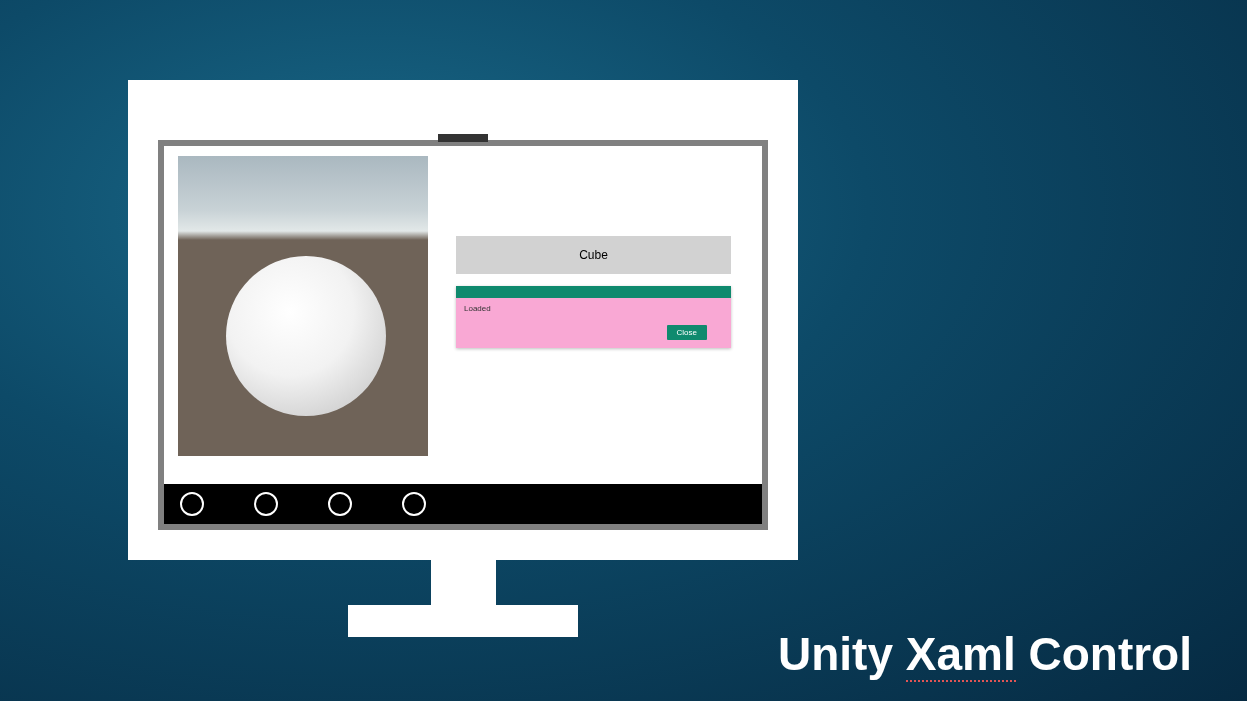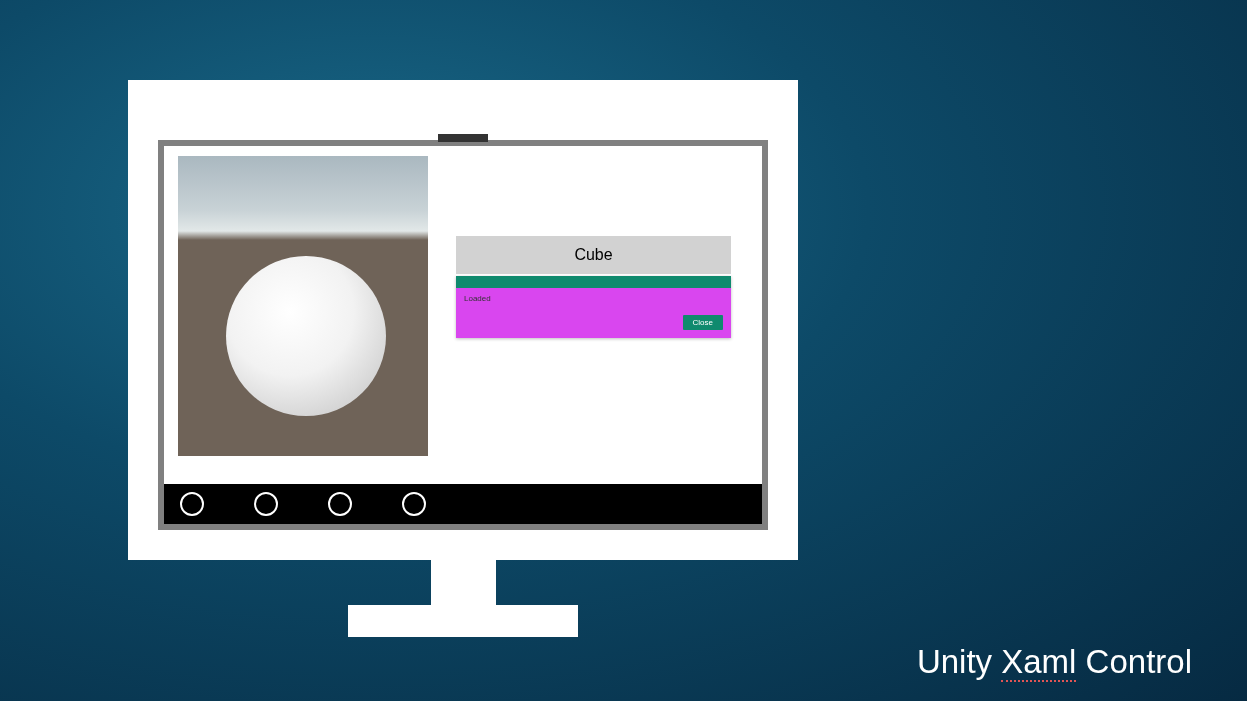--- a/index.html
+++ b/index.html
@@ -98,46 +98,46 @@
     padding: 90px 20px 0 28px;
     position: relative;
   }
   .xaml-button {
     width: 275px;
     height: 38px;
     background: #d2d2d2;
     display: flex;
     align-items: center;
     justify-content: center;
-    font-size: 16px;
+    font-size: 12px;
     color: #000;
-    margin-bottom: 2px;
+    margin-bottom: 12px;
     cursor: pointer;
   }
   .dialog {
     width: 275px;
-    background: #d946ef;
+    background: #f9a8d4;
     box-shadow: 0 1px 3px rgba(0,0,0,0.25);
   }
   .dialog-header {
     height: 12px;
     background: #0f8a6e;
   }
   .dialog-body {
     padding: 6px 8px 8px 8px;
     position: relative;
     height: 50px;
   }
   .dialog-message {
     font-size: 8px;
     color: #333;
   }
   .dialog-close {
     position: absolute;
-    right: 8px;
+    right: 24px;
     bottom: 8px;
     background: #0f8a6e;
     color: #fff;
     font-size: 8px;
     padding: 3px 10px;
     cursor: pointer;
     border-radius: 1px;
     margin-top: 30px;
   }
 
@@ -160,22 +160,22 @@
     border: 2.5px solid #ffffff;
     border-radius: 50%;
     cursor: pointer;
   }
 
   
   .slide-title {
     position: absolute;
     right: 55px;
     bottom: 20px;
-    font-size: 33px;
-    font-weight: 400;
+    font-size: 46px;
+    font-weight: 700;
     color: #ffffff;
   }
   .slide-title .underline {
     border-bottom: 2px dotted #e05555;
   }
 </style>
 </head>
 <body>
 
 <div class="monitor">

